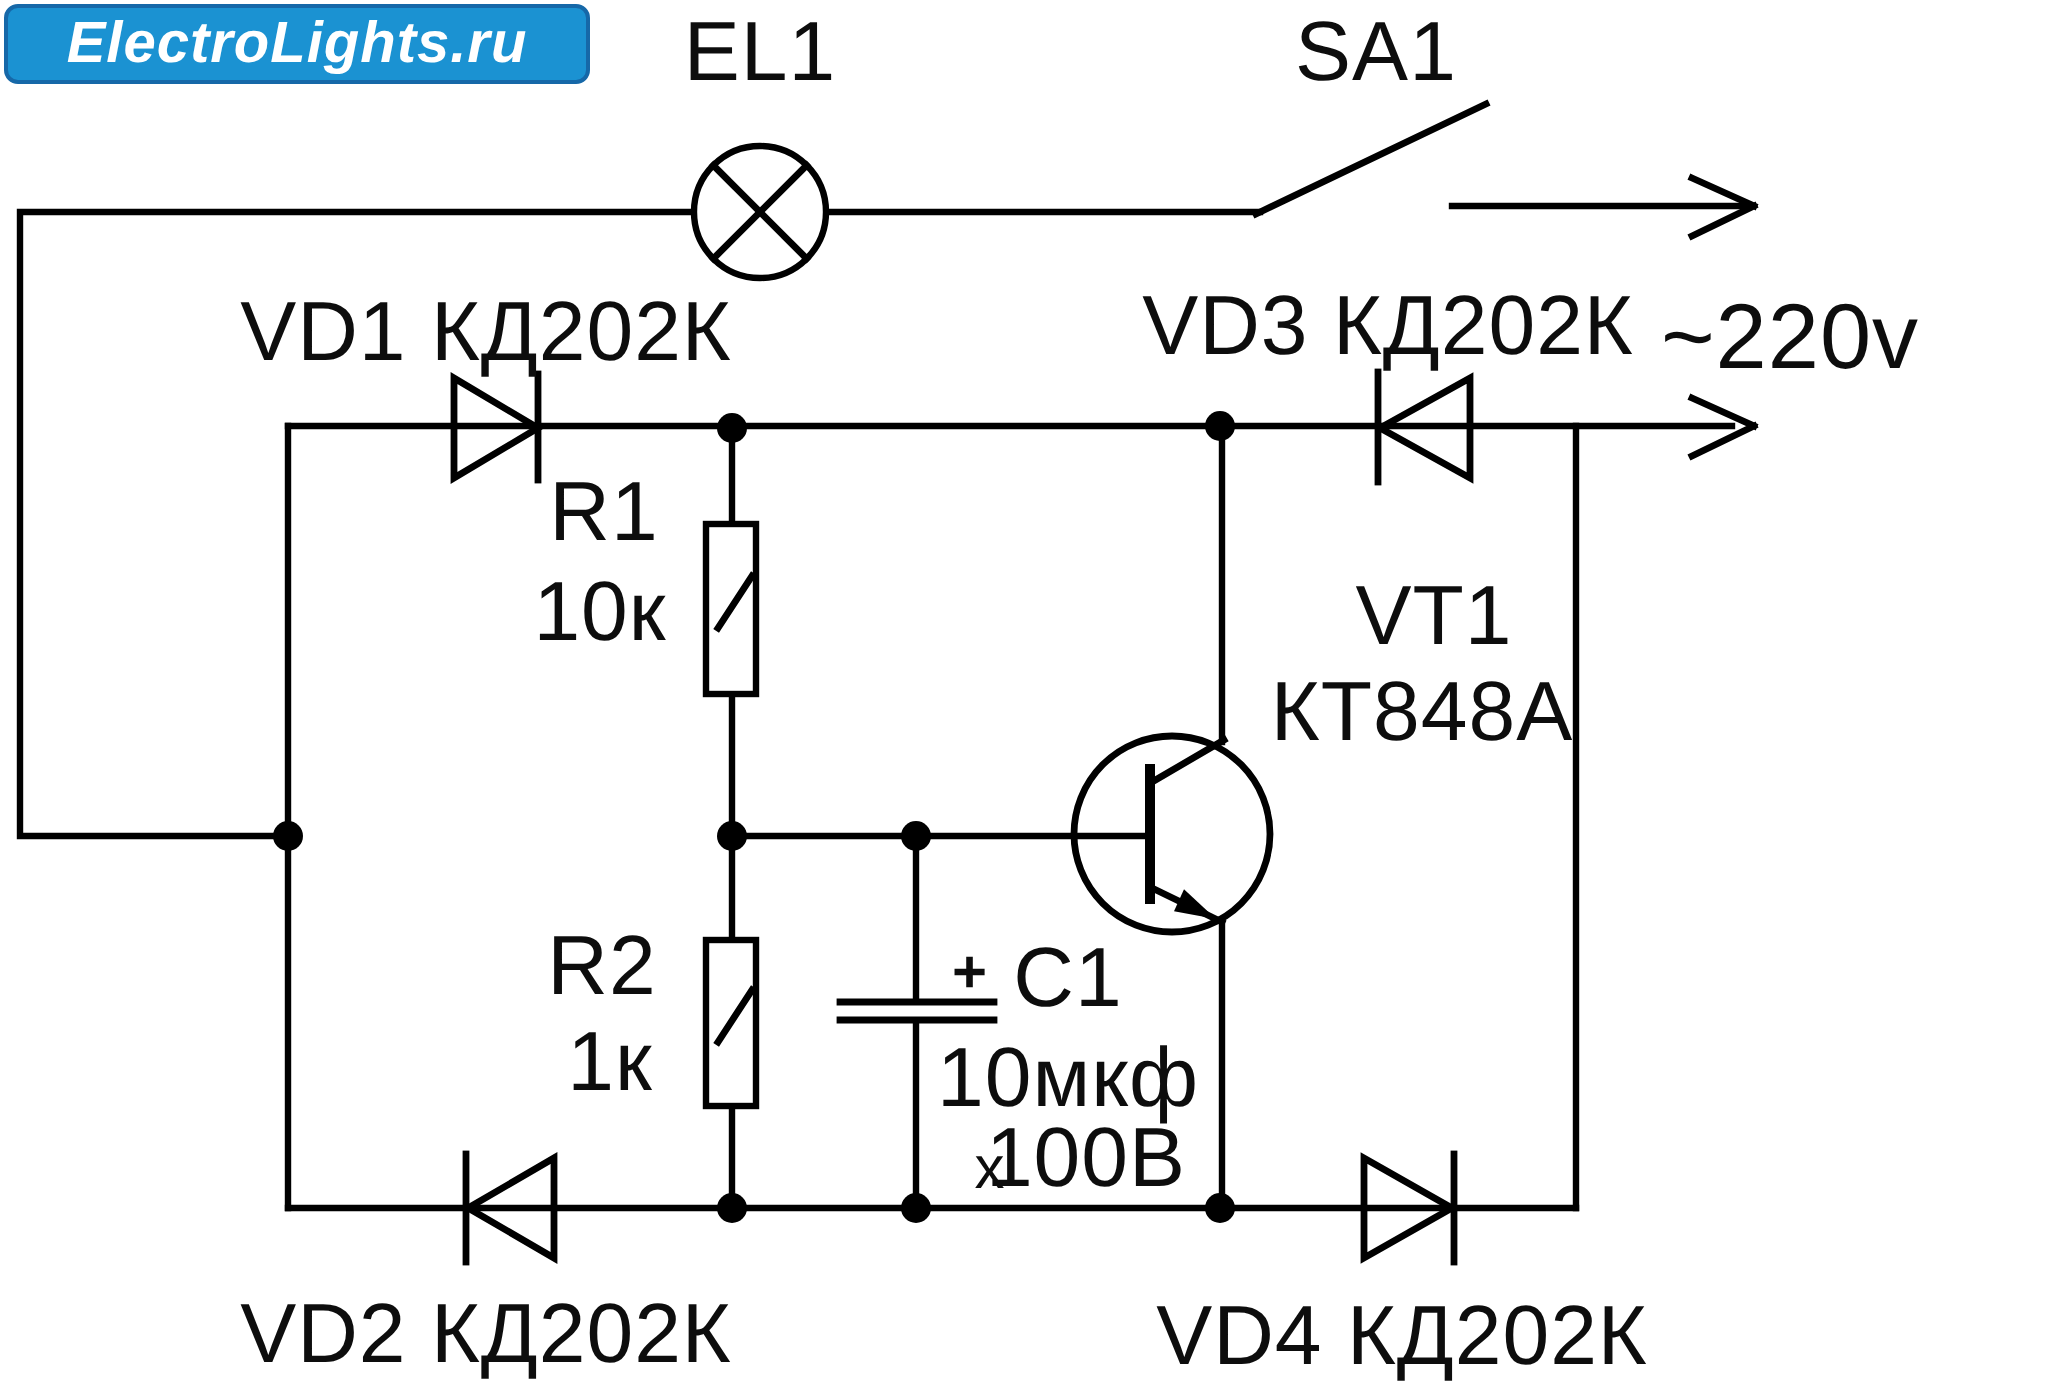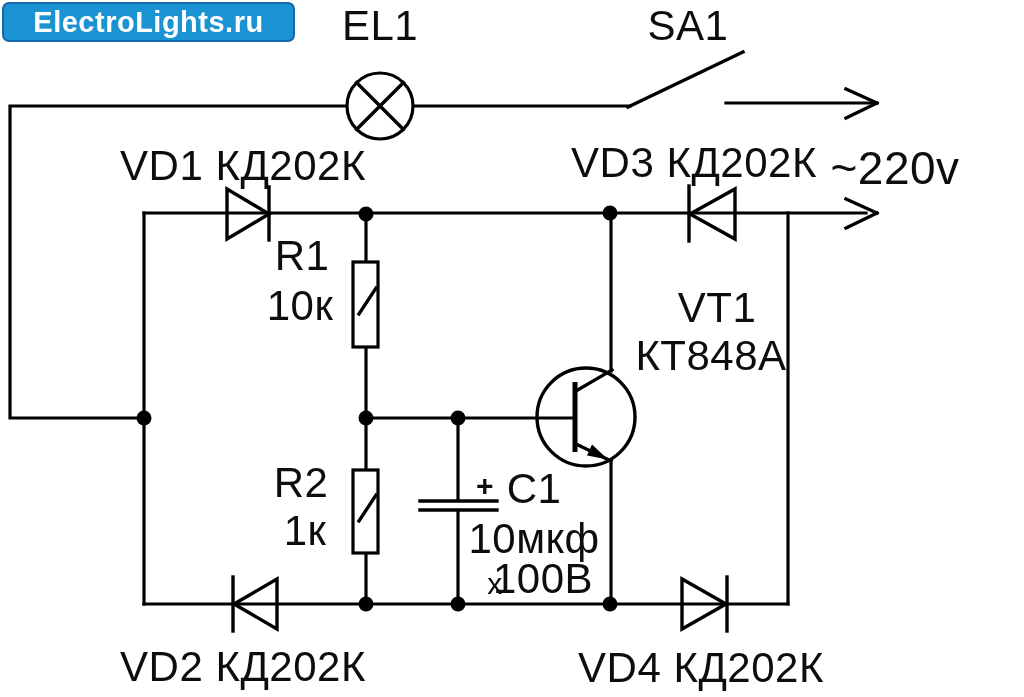--- a/index.html
+++ b/index.html
@@ -21,20 +21,21 @@
     border: 2px solid #1668a8;
     border-radius: 7px;
     display: flex;
     align-items: center;
     justify-content: center;
     color: #ffffff;
     font-weight: bold;
     font-size: 29px;
     letter-spacing: 0.5px;
     font-family: "Liberation Sans", sans-serif;
+    font-style: italic;
   }
   svg.schematic {
     position: absolute;
     left: 0;
     top: 0;
   }
   .wire  { stroke: #000000; stroke-width: 3.2; fill: none; stroke-linecap: square; }
   .sym   { stroke: #000000; stroke-width: 3.4; fill: none; stroke-linecap: square; }
   .symw  { stroke: #000000; stroke-width: 3.2; fill: #ffffff; }
   .dot   { fill: #000000; stroke: none; }

